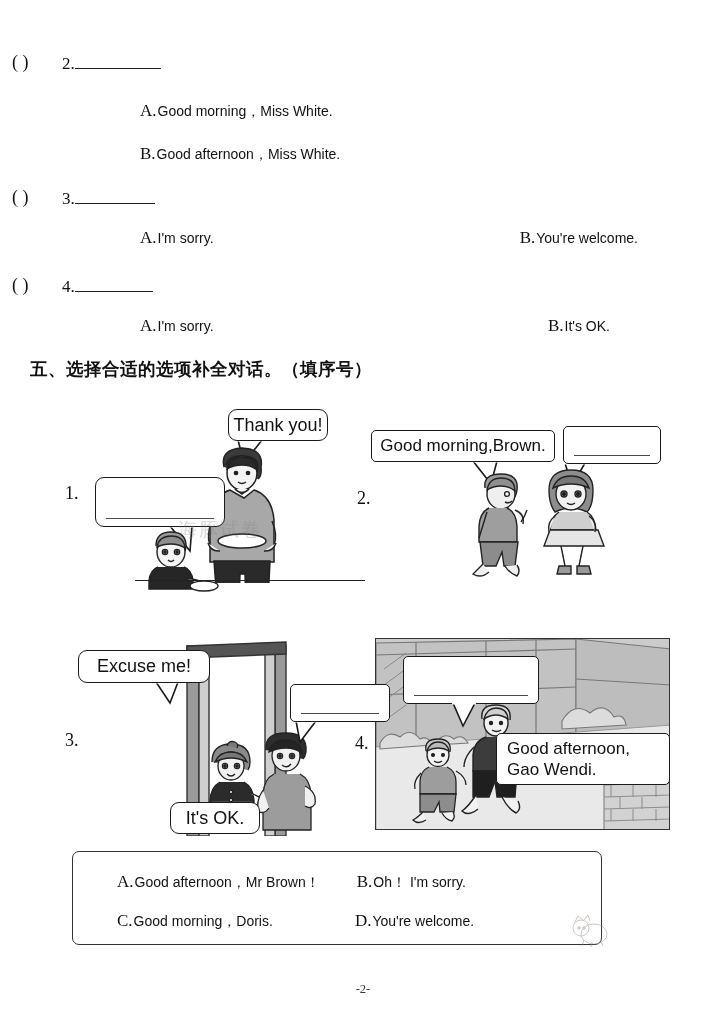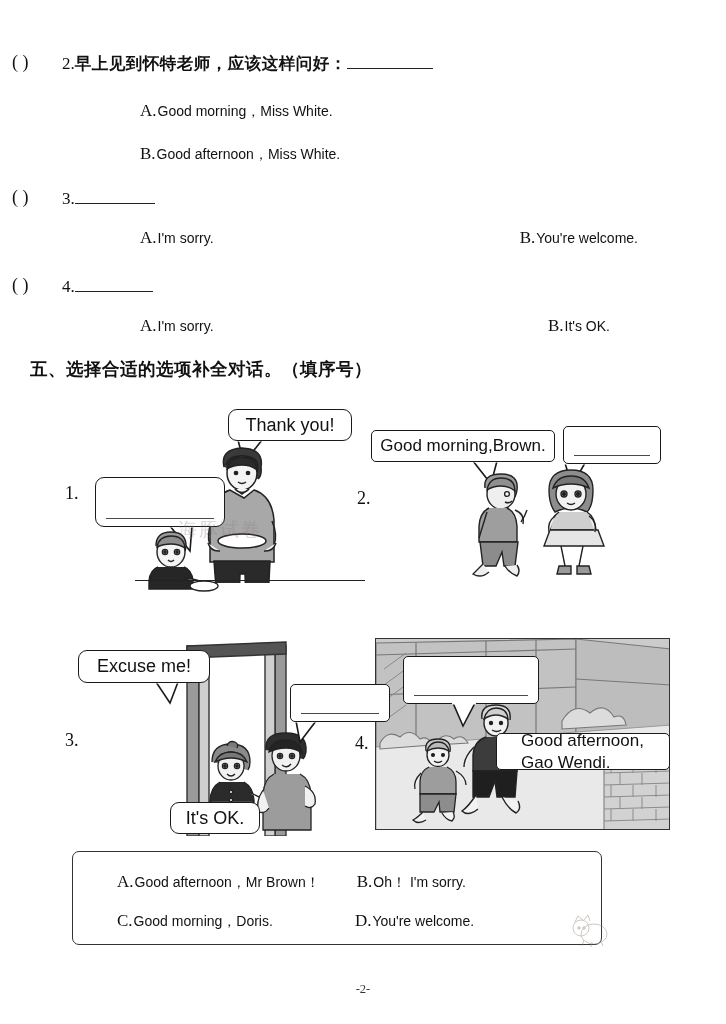--- a/index.html
+++ b/index.html
@@ -155,21 +155,20 @@
     opacity: .5;
   }
 </style>
 </head>
 <body>
 
 <div class="qrow" style="position:absolute; left:0; top:52px; width:726px;">
   <div class="paren serif-letter" style="font-weight:400">(          )</div>
   <div class="qtext">
     <span class="qnum">2.</span>
-      <span class="cn qcn">早上见到怀特老师，应该这样问好：</span>
       <span class="fillline" style="width:86px;"></span>
   </div>
 </div>
 
 <div class="optrow" style="position:absolute; left:140px; top:101px;">
   <div class="opt">
     <span class="optletter">A.</span>
     <span class="opttext">Good morning，Miss White.</span>
   </div>
 </div>
@@ -218,21 +217,21 @@
     <span class="opttext">It's OK.</span>
   </div>
 </div>
 
 <div id="section-five-heading" class="cn">五、选择合适的选项补全对话。（填序号）</div>
 
 <div class="panel" style="left:60px; top:405px; width:300px; height:185px;">
 
   <div class="pnum" style="left:5px; top:78px;">1.</div>
 
-  <div class="bubble" style="left:168px; top:4px; width:124px; height:32px; justify-content:center; font-size:18px;">Thank you!</div>
+  <div class="bubble" style="left:168px; top:4px; width:100px; height:32px; justify-content:center; font-size:18px;">Thank you!</div>
   <svg class="art" style="left:172px; top:34px;" width="36" height="26" viewBox="0 0 36 26">
     <path d="M6 1 L30 1 L12 24 Z" fill="#fff" stroke="#1a1a1a" stroke-width="1.6"></path>
     <path d="M5 1 L31 1" stroke="#fff" stroke-width="3"></path>
   </svg>
 
   <div class="bubble empty" style="left:35px; top:72px; width:130px; height:50px;">
     <span class="ansline"></span>
   </div>
   <svg class="art" style="left:108px; top:120px;" width="34" height="28" viewBox="0 0 34 28">
     <path d="M2 1 L24 1 L22 26 Z" fill="#fff" stroke="#1a1a1a" stroke-width="1.6"></path>
@@ -500,22 +499,22 @@
   </div>
 
   <div class="bubble empty square" style="left:48px; top:26px; width:136px; height:48px;">
     <span class="ansline"></span>
   </div>
   <svg class="art" style="left:96px; top:72px; z-index:7;" width="34" height="26" viewBox="0 0 34 26">
     <path d="M2 1 L24 1 L12 24 Z" fill="#fff" stroke="#1a1a1a" stroke-width="1.6"></path>
     <path d="M1 1 L25 1" stroke="#fff" stroke-width="3"></path>
   </svg>
 
-  <div class="bubble square" style="left:141px; top:103px; width:174px; height:37px; font-size:17px;
-              line-height:1.25; align-items:center; padding-left:24px;">Good afternoon,
+  <div class="bubble square" style="left:141px; top:103px; width:174px; height:52px; font-size:17px;
+              line-height:1.25; align-items:center; padding-left:10px;">Good afternoon,
 Gao Wendi.</div>
 </div>
 
 <div id="answer-options-box">
   <div class="obrow" style="left:0; top:20px;">
     <div class="obopt" style="margin-left:44px;">
       <span class="optletter">A.</span>
       <span class="opttext">Good afternoon，Mr Brown！</span>
     </div>
     <div class="obopt" style="margin-left:37px;">

